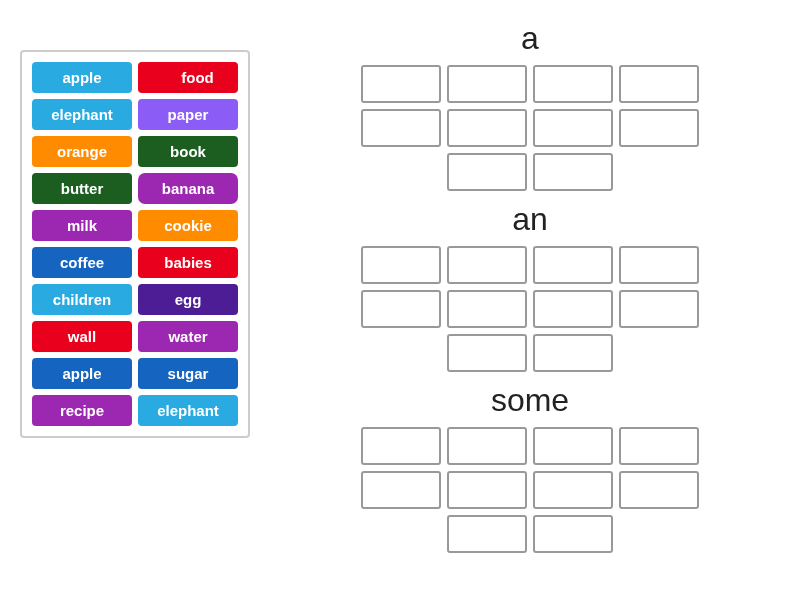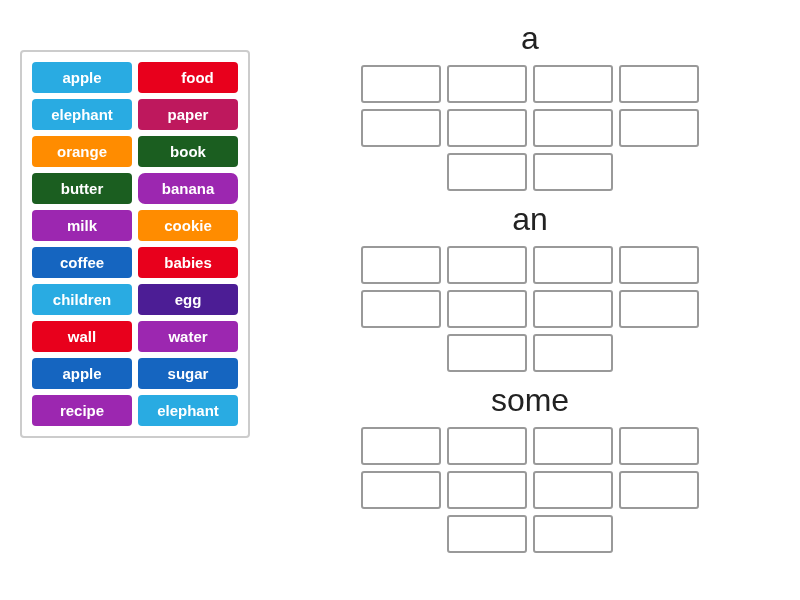--- a/index.html
+++ b/index.html
@@ -89,21 +89,21 @@
       margin-top: 6px;
     }
   </style>
 </head>
 <body>
 
 <div class="word-bank" id="word-bank">
 <div class="word-tile" style="background-color: rgb(41, 171, 226);">apple</div>
     <div class="word-tile" style="background-color: rgb(232, 0, 28); padding-left: 23px;">food</div>
     <div class="word-tile" style="background-color: rgb(41, 171, 226);">elephant</div>
-    <div class="word-tile" style="background-color: #be185d;">paper</div>
+    <div class="word-tile" style="background-color: #8b5cf6;">paper</div>
     <div class="word-tile" style="background-color: rgb(255, 140, 0);">orange</div>
     <div class="word-tile" style="background-color: rgb(27, 94, 32);">book</div>
     <div class="word-tile" style="background-color: rgb(27, 94, 32);">butter</div>
     <div class="word-tile" style="background-color: rgb(156, 39, 176); border-radius: 7px;">banana</div>
     <div class="word-tile" style="background-color: rgb(156, 39, 176);">milk</div>
     <div class="word-tile" style="background-color: rgb(255, 140, 0);">cookie</div>
     <div class="word-tile" style="background-color: rgb(21, 101, 192);">coffee</div>
     <div class="word-tile" style="background-color: rgb(232, 0, 28);">babies</div>
     <div class="word-tile" style="background-color: rgb(41, 171, 226);">children</div>
     <div class="word-tile" style="background-color: #4c1d95;">egg</div>

